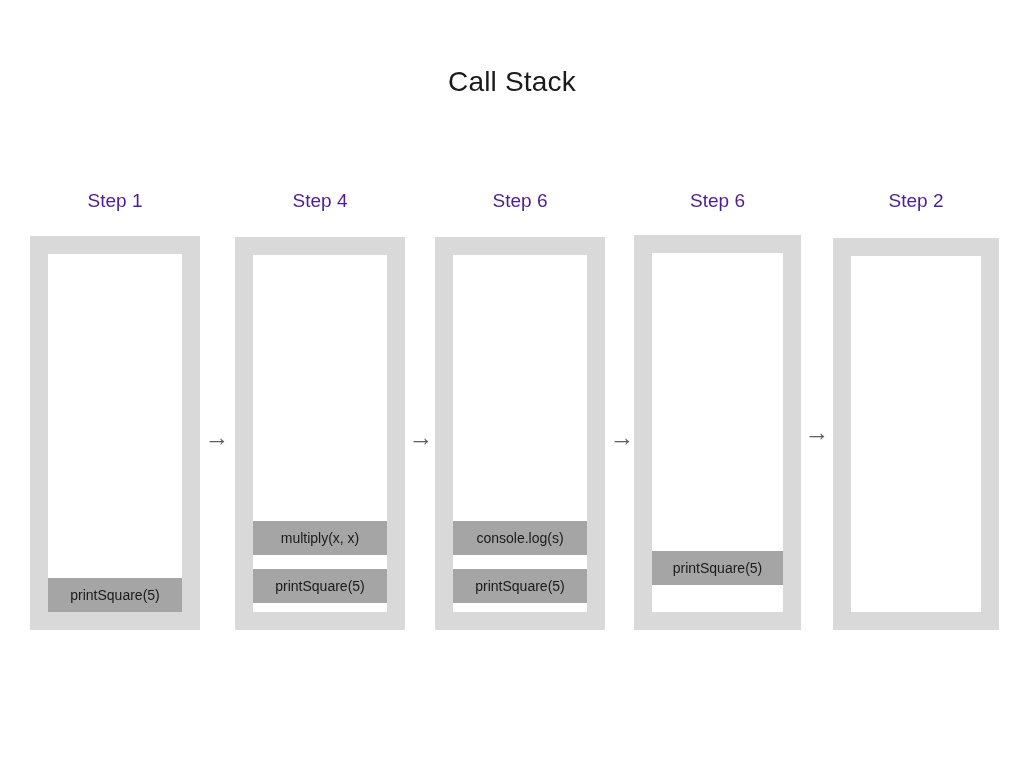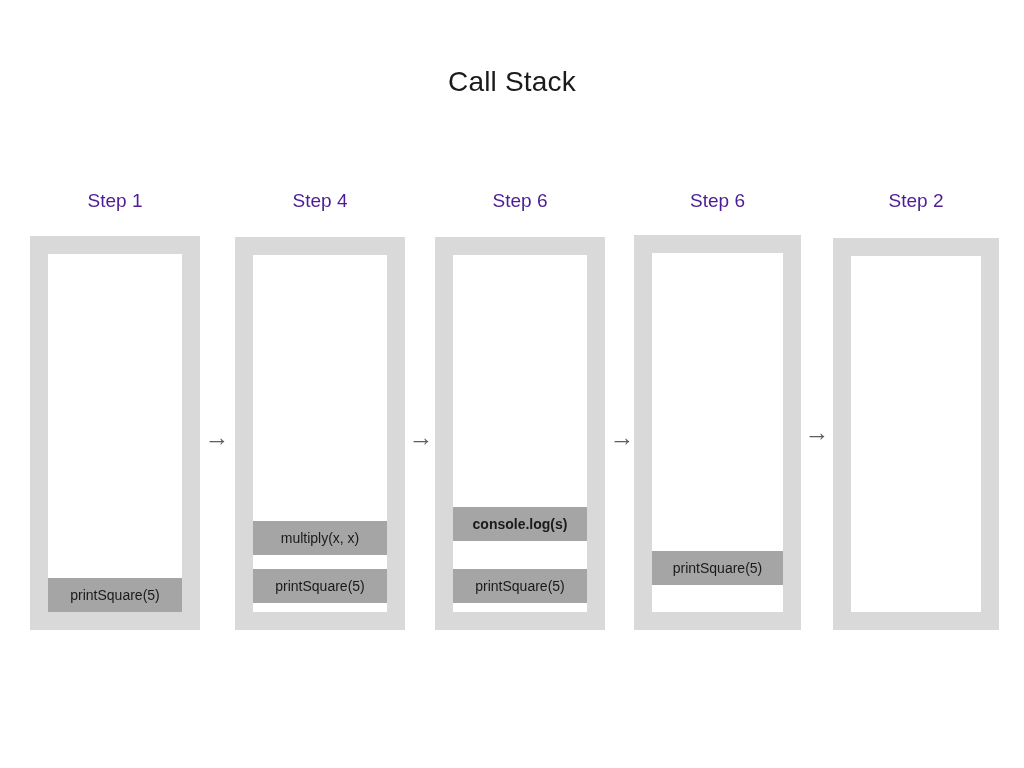--- a/index.html
+++ b/index.html
@@ -113,21 +113,21 @@
       </div>
     </div>
   </div>
 
   <div class="arrow" style="left:401px; top:235px;">→</div>
 
   <div class="step-column" style="left:435px; width:170px;">
     <div class="step-label">Step 6</div>
     <div class="stack-box" style="top:47px; width:170px; height:393px;">
       <div class="stack-inner" style="left:18px; top:18px; width:134px; height:357px; padding-bottom:9px;">
-        <div class="stack-frame" style="margin-bottom:28px;font-weight:bold;">console.log(s)</div>
+        <div class="stack-frame" style="margin-bottom:14px;">console.log(s)</div>
         <div class="stack-frame">printSquare(5)</div>
       </div>
     </div>
   </div>
 
   <div class="arrow" style="left:602px; top:235px;">→</div>
 
   <div class="step-column" style="left:634px; width:167px;">
     <div class="step-label">Step 6</div>
     <div class="stack-box" style="top:45px; width:167px; height:395px;">

